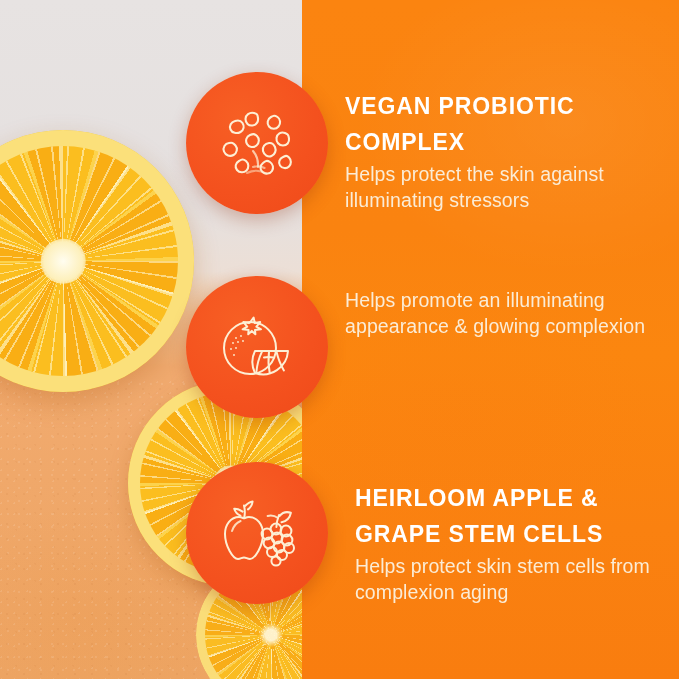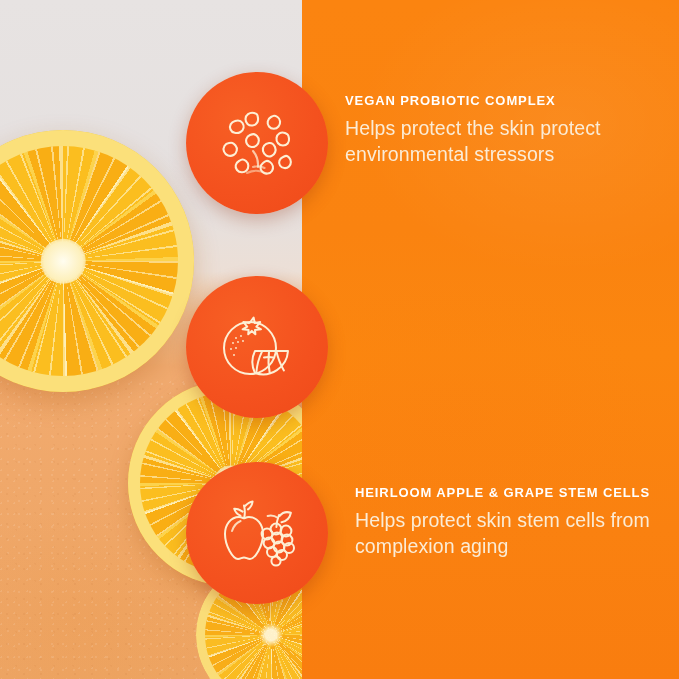--- a/index.html
+++ b/index.html
@@ -161,22 +161,22 @@
 
   .text-col {
     position: absolute;
     left: 345px;
     width: 312px;
   }
   .feature-title {
     margin: 0;
     color: #ffffff;
     font-weight: 700;
-    font-size: 13px;
-    line-height: 26px;
+    font-size: 23px;
+    line-height: 36px;
     letter-spacing: 0.9px;
     text-transform: uppercase;
   }
   .feature-desc {
     margin: 1px 0 0 0;
     color: #fbecd6;
     font-weight: 400;
     font-size: 19.5px;
     line-height: 26px;
     letter-spacing: 0.1px;
@@ -243,21 +243,21 @@
           <path d="M54 68c-3 2.5-3.5 6.5-.5 9s7.5 2 9.5-1 1-7-2-9-4.5-1.2-7 1z"></path>
           <path d="M74 62c-3.5 1.5-5 5.5-3 8.5s6.5 3.5 9 1 2.5-6.5 0-9-3.5-1.7-6-.5z"></path>
           <path d="M44 56c3 3.5 5.5 9.5 5 16" opacity="0.75"></path>
           <path d="M44 72c3.5-1 8-1 11.5 1" opacity="0.6"></path>
           <path d="M38 78c6-3 13.5-3 19 .5" opacity="0.5"></path>
         </svg>
       </span>
     </div>
     <div class="text-col">
       <h2 class="feature-title">VEGAN PROBIOTIC COMPLEX</h2>
-      <p class="feature-desc">Helps protect the skin protect environmental stressors</p>
+      <p class="feature-desc">Helps protect the skin against illuminating stressors</p>
     </div>
   </div>
 
   <div class="row" id="row-vitaminc">
     <div class="badge">
       <span>
         <svg width="98" height="98" viewBox="0 0 98 98" fill="none" stroke="#FDEFD4" stroke-width="2" stroke-linecap="round" stroke-linejoin="round">
           <circle cx="42" cy="50" r="26"></circle>
           <path d="M42 24.5l3.6-5 1.2 5.6 5.4-1-3.8 4.6 4.6 2.6-6 .6.4 4.4-3.6-3.4-3.6 3.4.4-4.4-6-.6 4.6-2.6-3.8-4.6 5.4 1z"></path>
           <circle cx="28" cy="40" r="0.9" fill="#FDEFD4" stroke="none"></circle>
@@ -270,20 +270,21 @@
           <circle cx="26" cy="57" r="0.9" fill="#FDEFD4" stroke="none"></circle>
           <path d="M47 53h33a25 25 0 0 1-33 22 25 25 0 0 1 0-22z"></path>
           <path d="M61 53.8c-.9 7-.6 14.5.8 21.2"></path>
           <path d="M54 53.6c-3.2 6.4-5 13.4-5.6 20.4"></path>
           <path d="M68.5 53.8c1.6 6.6 4 13 7.4 18.6"></path>
           <path d="M56 59.5c3-.8 6.2-.8 9.2 0"></path>
         </svg>
       </span>
     </div>
     <div class="text-col">
+      <p class="feature-desc">Helps promote an illuminating appearance &amp; glowing complexion</p>
     </div>
   </div>
 
   <div class="row" id="row-stemcells">
     <div class="badge">
       <span>
         <svg width="100" height="100" viewBox="0 0 100 100" fill="none" stroke="#FDEFD4" stroke-width="2" stroke-linecap="round" stroke-linejoin="round">
 
           <path d="M32 34c-8 0-14 7.5-14 17 0 12 8 25 13 25 2.5 0 4-1.6 6-1.6s3.5 1.6 6 1.6c5 0 13-13 13-25 0-9.5-6-17-14-17-2.8 0-4.3 1.3-5 1.3S34.8 34 32 34z"></path>
           <path d="M37 22.5c1.2 5.5 1 9.6 0 12.5"></path>

